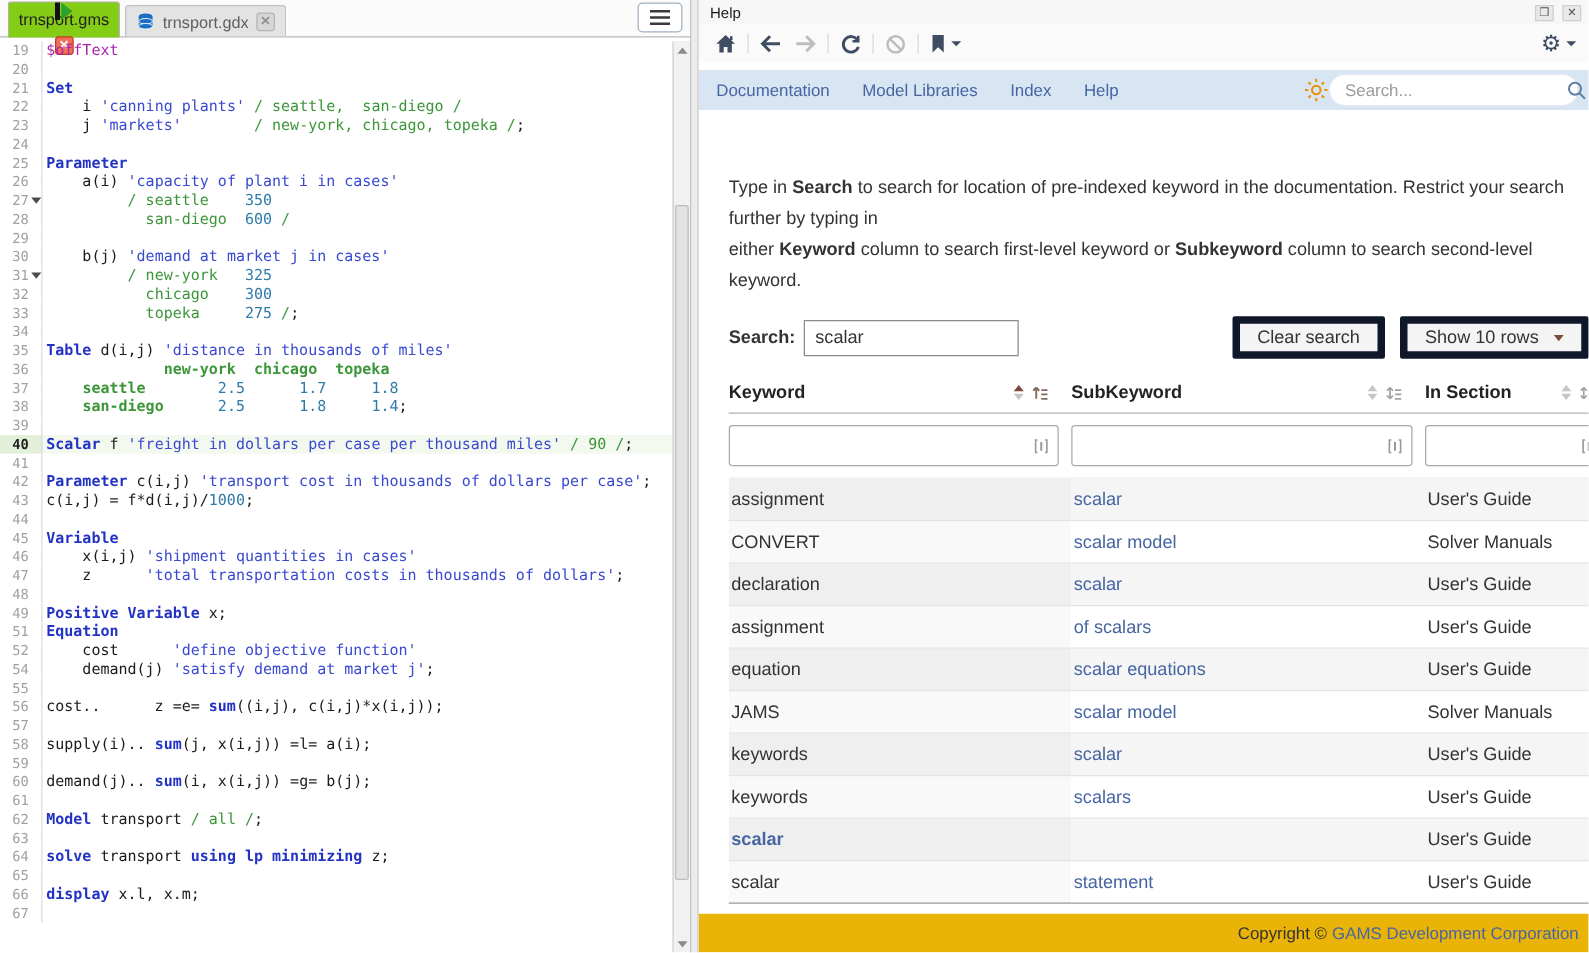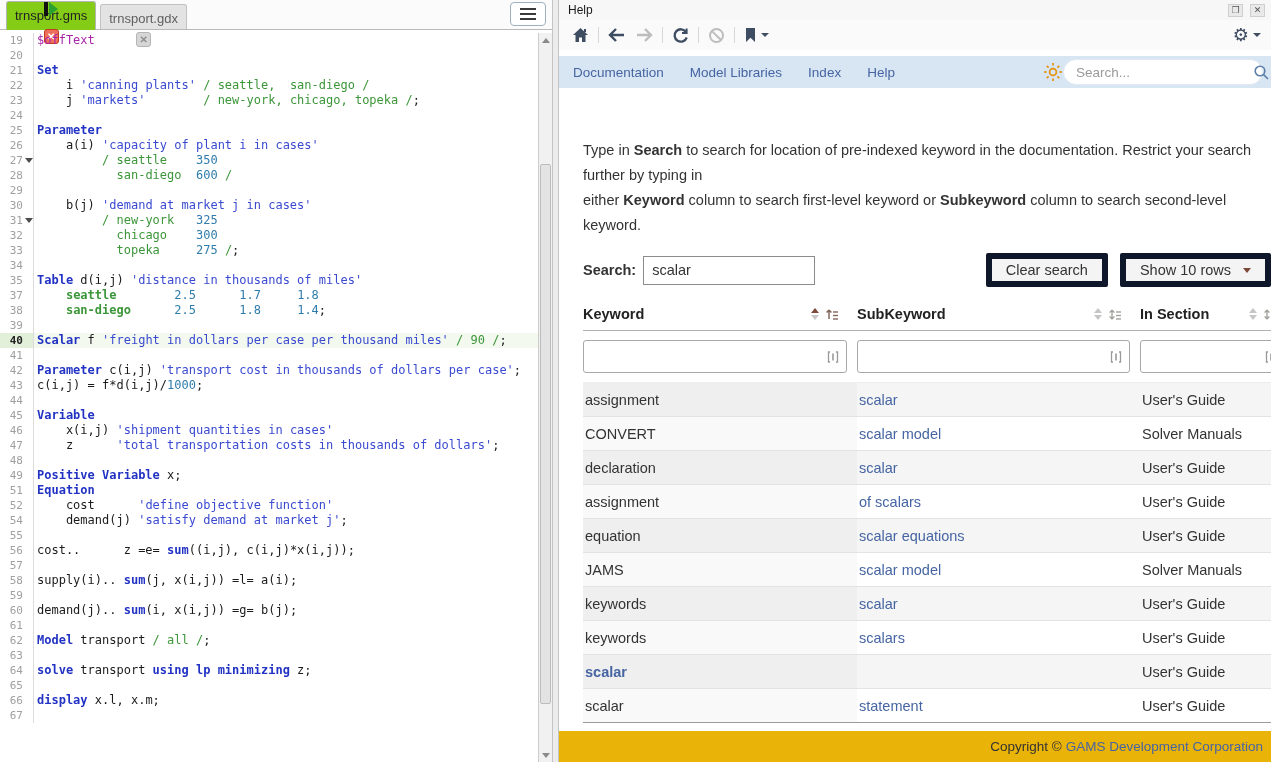--- a/index.html
+++ b/index.html
@@ -7,21 +7,21 @@
               font-family:"Liberation Sans", sans-serif; }
   .app { display:flex; width:1271px; height:762px; }
 
   
   .editor-pane { width:552px; display:flex; flex-direction:column; background:#fff; }
   .tabbar { height:30px; background:#fbfbfb; border-bottom:1px solid #b9b9b9;
             display:flex; align-items:flex-end; padding-left:6px; }
   .tab { display:flex; align-items:center; gap:6px; padding:0 8px; font-size:13px;
          border:1px solid #b4b4b4; border-bottom:none; border-radius:3px 3px 0 0; cursor:default; }
   .tab.active { background:#84cc16; color:#222; height:29px; margin-bottom:-1px;flex-direction:column; }
-  .tab.inactive { background:#e3e3e3; color:#5f5f5f; height:25px; border-color:#c2c2c2; margin-left:4px;flex-direction:column; }
+  .tab.inactive { background:#e3e3e3; color:#5f5f5f; height:25px; border-color:#c2c2c2; margin-left:4px; }
   .tab-close { width:15px; height:15px; border-radius:3px; font-size:10px; line-height:13px;
                text-align:center; font-weight:bold; }
   .tab-close.hot { background:#ee6f5c; border:1px solid #c23a20; color:#fff; }
   .tab-close.dim { background:#d6d6d6; border:1px solid #b5b5b5; color:#8f8f8f; }
   .gms-ic { width:16px; height:14px; position:relative; }
   .gms-ic .bar { position:absolute; left:1px; top:0; width:4px; height:14px; background:#111; }
   .gms-ic .tri { position:absolute; left:6px; top:0; width:0; height:0;
                  border-left:9px solid #2da12d; border-top:7px solid transparent; border-bottom:7px solid transparent; }
   .burger-btn { margin-left:auto; margin-right:6px; margin-bottom:3px; width:36px; height:24px;
                 background:#fff; border:1px solid #9fb0c0; border-radius:4px;
@@ -166,20 +166,21 @@
           <div class="cl"><span class="ln">26</span><span class="code"><span class="pl">    a(i) </span><span class="str">'capacity of plant i in cases'</span></span></div>
           <div class="cl"><span class="ln">27<span class="fold"></span></span><span class="code"><span class="pl">         </span><span class="set">/ seattle</span><span class="pl">    </span><span class="num">350</span></span></div>
           <div class="cl"><span class="ln">28</span><span class="code"><span class="pl">           </span><span class="set">san-diego</span><span class="pl">  </span><span class="num">600</span><span class="set"> /</span></span></div>
           <div class="cl"><span class="ln">29</span><span class="code"></span></div>
           <div class="cl"><span class="ln">30</span><span class="code"><span class="pl">    b(j) </span><span class="str">'demand at market j in cases'</span></span></div>
           <div class="cl"><span class="ln">31<span class="fold"></span></span><span class="code"><span class="pl">         </span><span class="set">/ new-york</span><span class="pl">   </span><span class="num">325</span></span></div>
           <div class="cl"><span class="ln">32</span><span class="code"><span class="pl">           </span><span class="set">chicago</span><span class="pl">    </span><span class="num">300</span></span></div>
           <div class="cl"><span class="ln">33</span><span class="code"><span class="pl">           </span><span class="set">topeka</span><span class="pl">     </span><span class="num">275</span><span class="set"> /</span><span class="pl">;</span></span></div>
           <div class="cl"><span class="ln">34</span><span class="code"></span></div>
           <div class="cl"><span class="ln">35</span><span class="code"><span class="kw">Table</span><span class="pl"> d(i,j) </span><span class="str">'distance in thousands of miles'</span></span></div>
+          <div class="cl"><span class="ln">36</span><span class="code"><span class="pl">             </span><span class="setb">new-york  chicago  topeka</span></span></div>
           <div class="cl"><span class="ln">37</span><span class="code"><span class="pl">    </span><span class="setb">seattle</span><span class="pl">        </span><span class="num">2.5</span><span class="pl">      </span><span class="num">1.7</span><span class="pl">     </span><span class="num">1.8</span></span></div>
           <div class="cl"><span class="ln">38</span><span class="code"><span class="pl">    </span><span class="setb">san-diego</span><span class="pl">      </span><span class="num">2.5</span><span class="pl">      </span><span class="num">1.8</span><span class="pl">     </span><span class="num">1.4</span><span class="pl">;</span></span></div>
           <div class="cl"><span class="ln">39</span><span class="code"></span></div>
           <div class="cl current"><span class="ln">40</span><span class="code"><span class="kw">Scalar</span><span class="pl"> f </span><span class="str">'freight in dollars per case per thousand miles'</span><span class="set"> / 90 /</span><span class="pl">;</span></span></div>
           <div class="cl"><span class="ln">41</span><span class="code"></span></div>
           <div class="cl"><span class="ln">42</span><span class="code"><span class="kw">Parameter</span><span class="pl"> c(i,j) </span><span class="str">'transport cost in thousands of dollars per case'</span><span class="pl">;</span></span></div>
           <div class="cl"><span class="ln">43</span><span class="code"><span class="pl">c(i,j) = f*d(i,j)/</span><span class="num">1000</span><span class="pl">;</span></span></div>
           <div class="cl"><span class="ln">44</span><span class="code"></span></div>
           <div class="cl"><span class="ln">45</span><span class="code"><span class="kw">Variable</span></span></div>
           <div class="cl"><span class="ln">46</span><span class="code"><span class="pl">    x(i,j) </span><span class="str">'shipment quantities in cases'</span></span></div>

